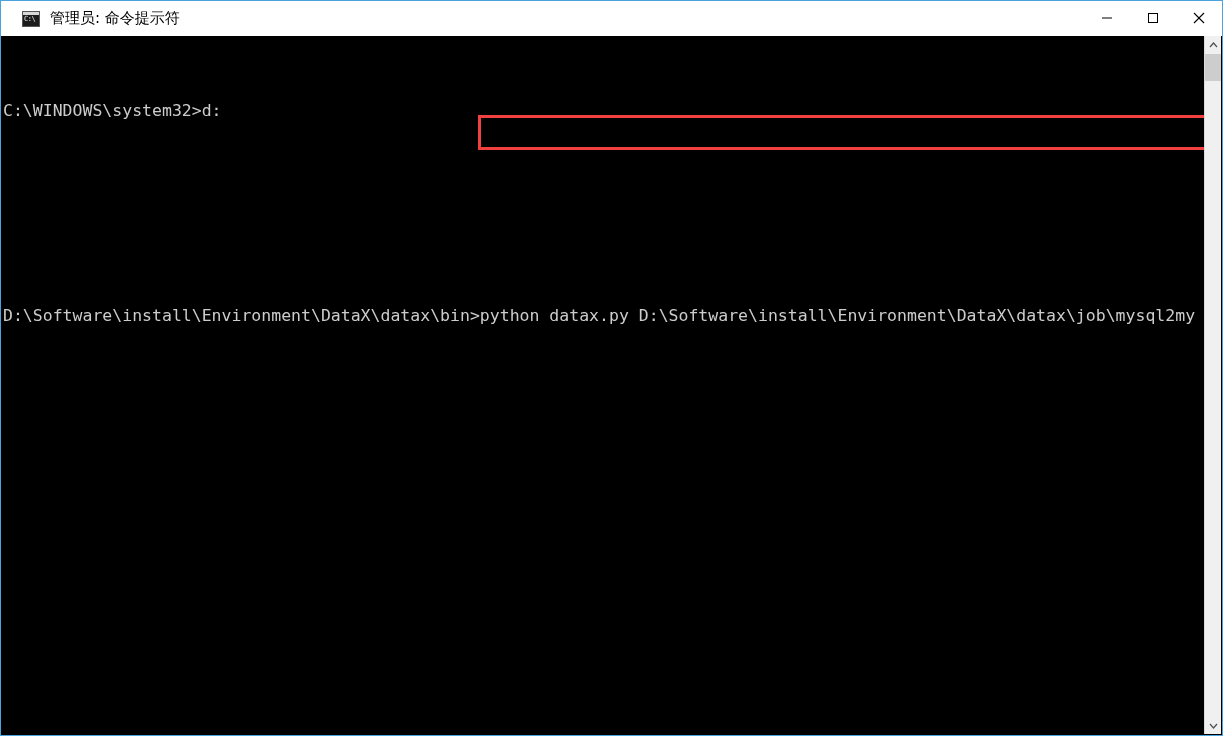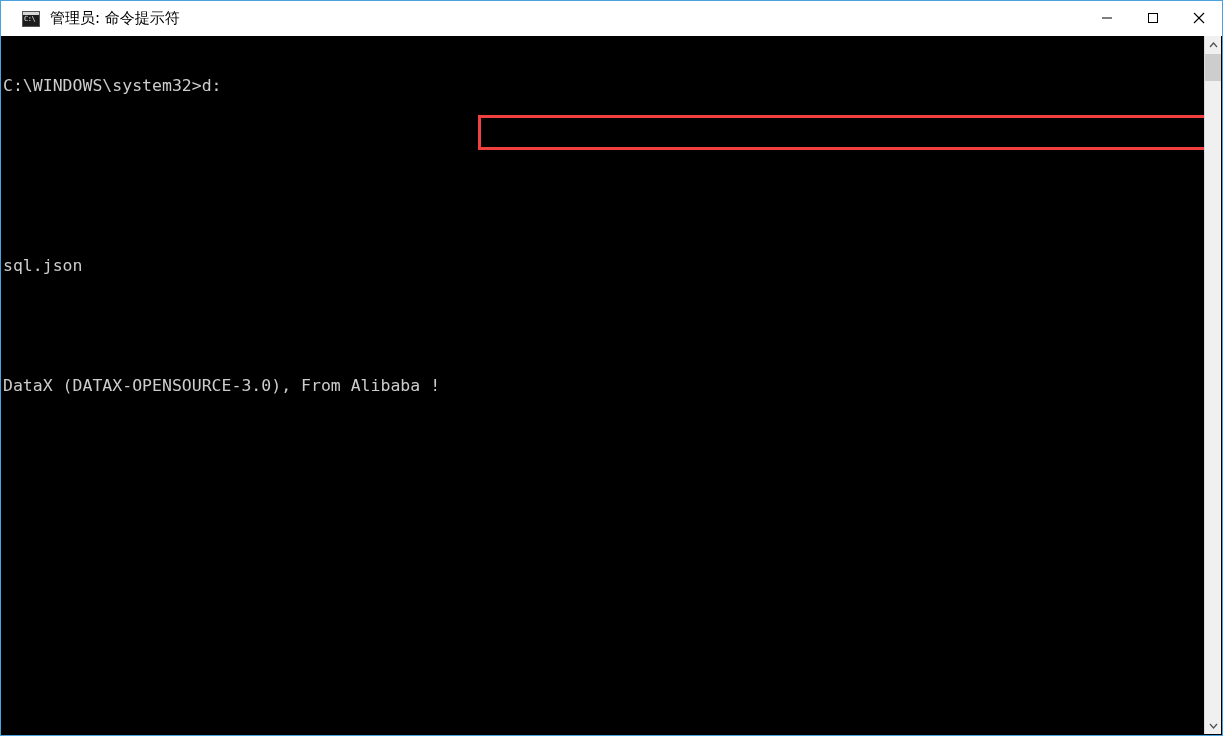--- a/index.html
+++ b/index.html
@@ -99,20 +99,21 @@
     font-size: 16.5px;
     line-height: 20px;
     color: #cccccc;
     white-space: pre;
     letter-spacing: 0px;
   }
   .line {
     height: 20px;
     padding-left: 1px;
     white-space: pre;
+    margin-top: 25px;
   }
   .blank { height: 20px; }
 
   
   #redbox {
     position: absolute;
     left: 477px;
     top: 114px;
     width: 740px;
     height: 35px;
@@ -183,23 +184,22 @@
             <line x1="11" y1="1" x2="1" y2="11" stroke="#000" stroke-width="1.1"></line>
           </svg>
       </div>
     </div>
   </div>
 
   <div id="console">
     <div class="line">C:\WINDOWS\system32&gt;d:</div>
     <div class="blank"></div>
     <div class="blank"></div>
-    <div class="line">sql.json</div>
-    <div class="blank"></div>
-    <div class="line">DataX (DATAX-OPENSOURCE-3.0), From Alibaba !</div>
+    <div class="line">D:\Software\install\Environment\DataX\datax\bin&gt;python datax.py D:\Software\install\Environment\DataX\datax\job\mysql2my</div>
+    <div class="blank"></div>
     <div class="blank"></div>
     <div class="blank"></div>
     
     
     
     
 
     
     
     

